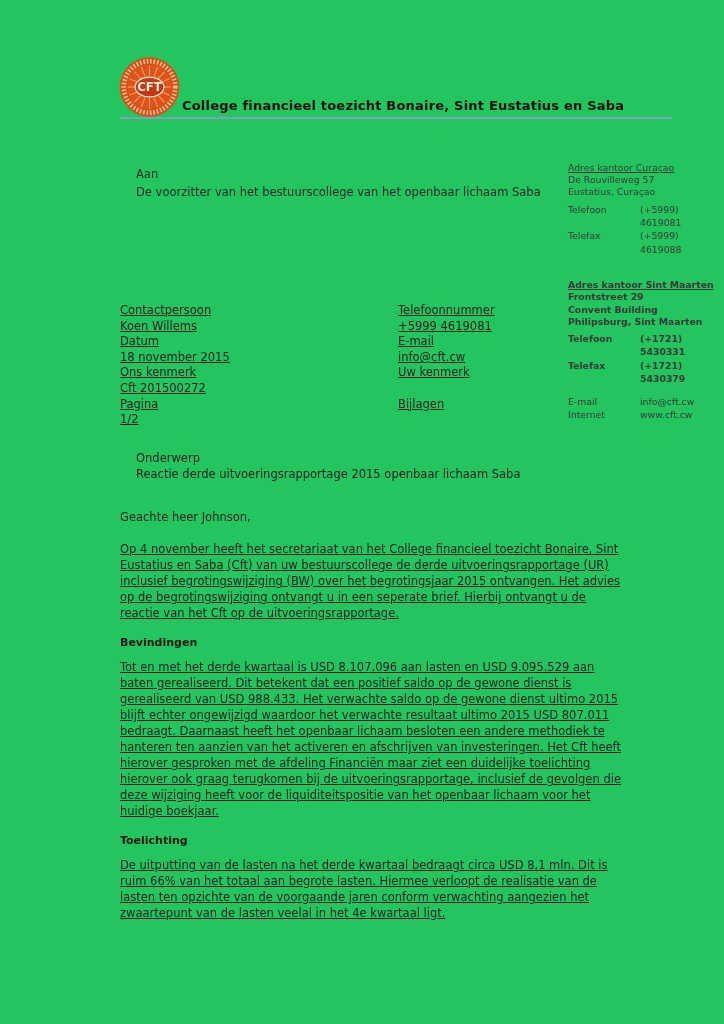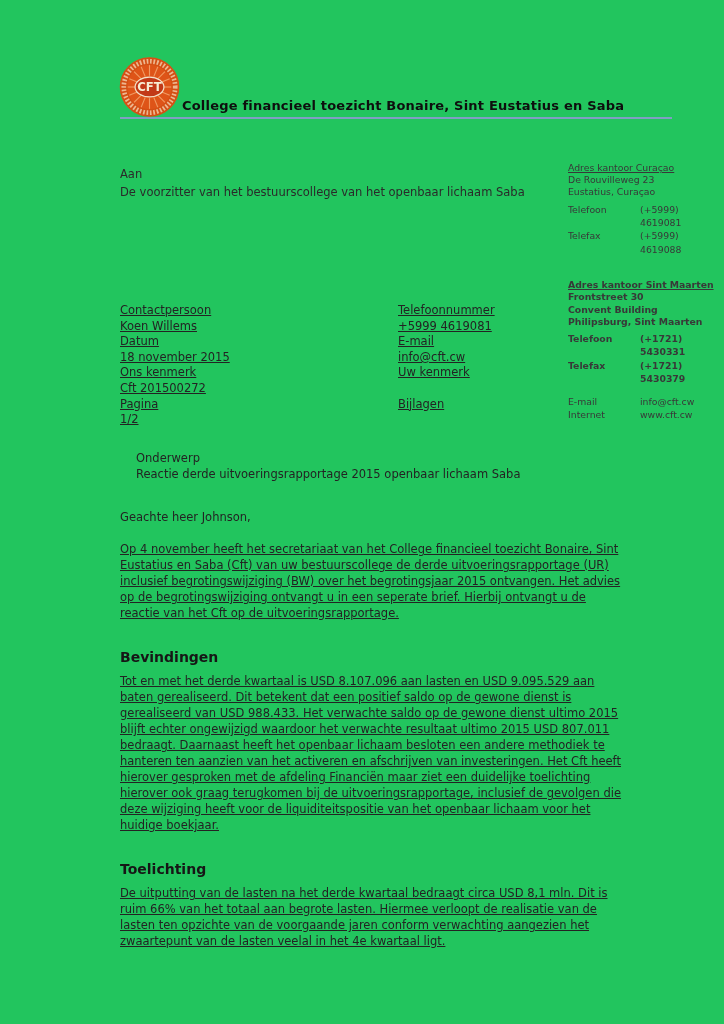--- a/index.html
+++ b/index.html
@@ -11,21 +11,21 @@
   }
   
   .logo { position:absolute; left:119px; top:56px; width:61px; height:62px; }
   .org-title {
     position:absolute; left:182px; top:98px; font-size:13px; font-weight:bold;
     color:#0e0e0e; letter-spacing:0.2px; white-space:nowrap;
   }
   .header-rule { position:absolute; left:120px; top:117px; width:552px; height:2px; background:#7f9fc2; }
 
   
-  .recipient { position:absolute; left:120px; top:165px; font-size:11.5px; line-height:18px; color:#2a2a2a; }
+  .recipient { position:absolute; left:136px; top:165px; font-size:11.5px; line-height:18px; color:#2a2a2a; }
 
   
   .sidebar { position:absolute; left:568px; top:162px; width:150px; font-size:9.3px; line-height:12.2px; color:#383838; }
   .office-heading { text-decoration:underline; }
   .contact-rows { margin-top:4px; }
   .srow { display:flex; line-height:13.4px;gap:32px; }
   .srow .lbl { width:40px; flex:none; }
   .group-gap { margin-top:23px;font-weight:bold; }
   .online-gap { margin-top:9px; }
 
@@ -35,21 +35,21 @@
   .meta-col.left { left:0; }
   .meta-col.right { left:278px; }
   .mrow { height:15.6px; line-height:15.6px; white-space:nowrap; }
 
   
   .subject { position:absolute; left:136px; top:450px; font-size:11.5px; line-height:16px; color:#232323; }
 
   
   .letter-body { position:absolute; left:120px; top:509px; width:504px; font-size:11.5px; line-height:16px; color:#232323; }
   .letter-body .par { margin-top:16px;text-decoration:underline; }
-  .letter-body h3 { font-size:14px; font-weight:bold; color:#161616; margin-top:28px; }
+  .letter-body h3 { font-size:11px; font-weight:bold; color:#161616; margin-top:14px; }
   .letter-body h3 + .par { margin-top:8px; }
 </style>
 </head>
 <body>
 
 <div class="page">
 
   <div class="logo">
     <svg viewBox="0 0 60 60" width="61" height="62">
       <circle cx="30" cy="30" r="29.3" fill="#de5418"></circle>
@@ -81,36 +81,36 @@
   <div class="header-rule"></div>
 
   <div class="recipient">
     <div>Aan</div>
     <div>De voorzitter van het bestuurscollege van het openbaar lichaam Saba</div>
   </div>
 
   <aside class="sidebar">
     <div>
       <div class="office-heading">Adres kantoor Curaçao</div>
-      <div>De Rouvilleweg 23</div>
+      <div>De Rouvilleweg 57</div>
       <div>Eustatius, Curaçao</div>
       <div class="contact-rows">
         <div class="srow">
           <span class="lbl">Telefoon</span>
           <span>(+5999) 4619081</span>
         </div>
         <div class="srow">
           <span class="lbl">Telefax</span>
           <span>(+5999) 4619088</span>
         </div>
       </div>
     </div>
     <div class="group-gap">
       <div class="office-heading">Adres kantoor Sint Maarten</div>
-      <div>Frontstreet 30</div>
+      <div>Frontstreet 29</div>
       <div>Convent Building</div>
       <div>Philipsburg, Sint Maarten</div>
       <div class="contact-rows">
         <div class="srow">
           <span class="lbl">Telefoon</span>
           <span>(+1721) 5430331</span>
         </div>
         <div class="srow">
           <span class="lbl">Telefax</span>
           <span>(+1721) 5430379</span>

